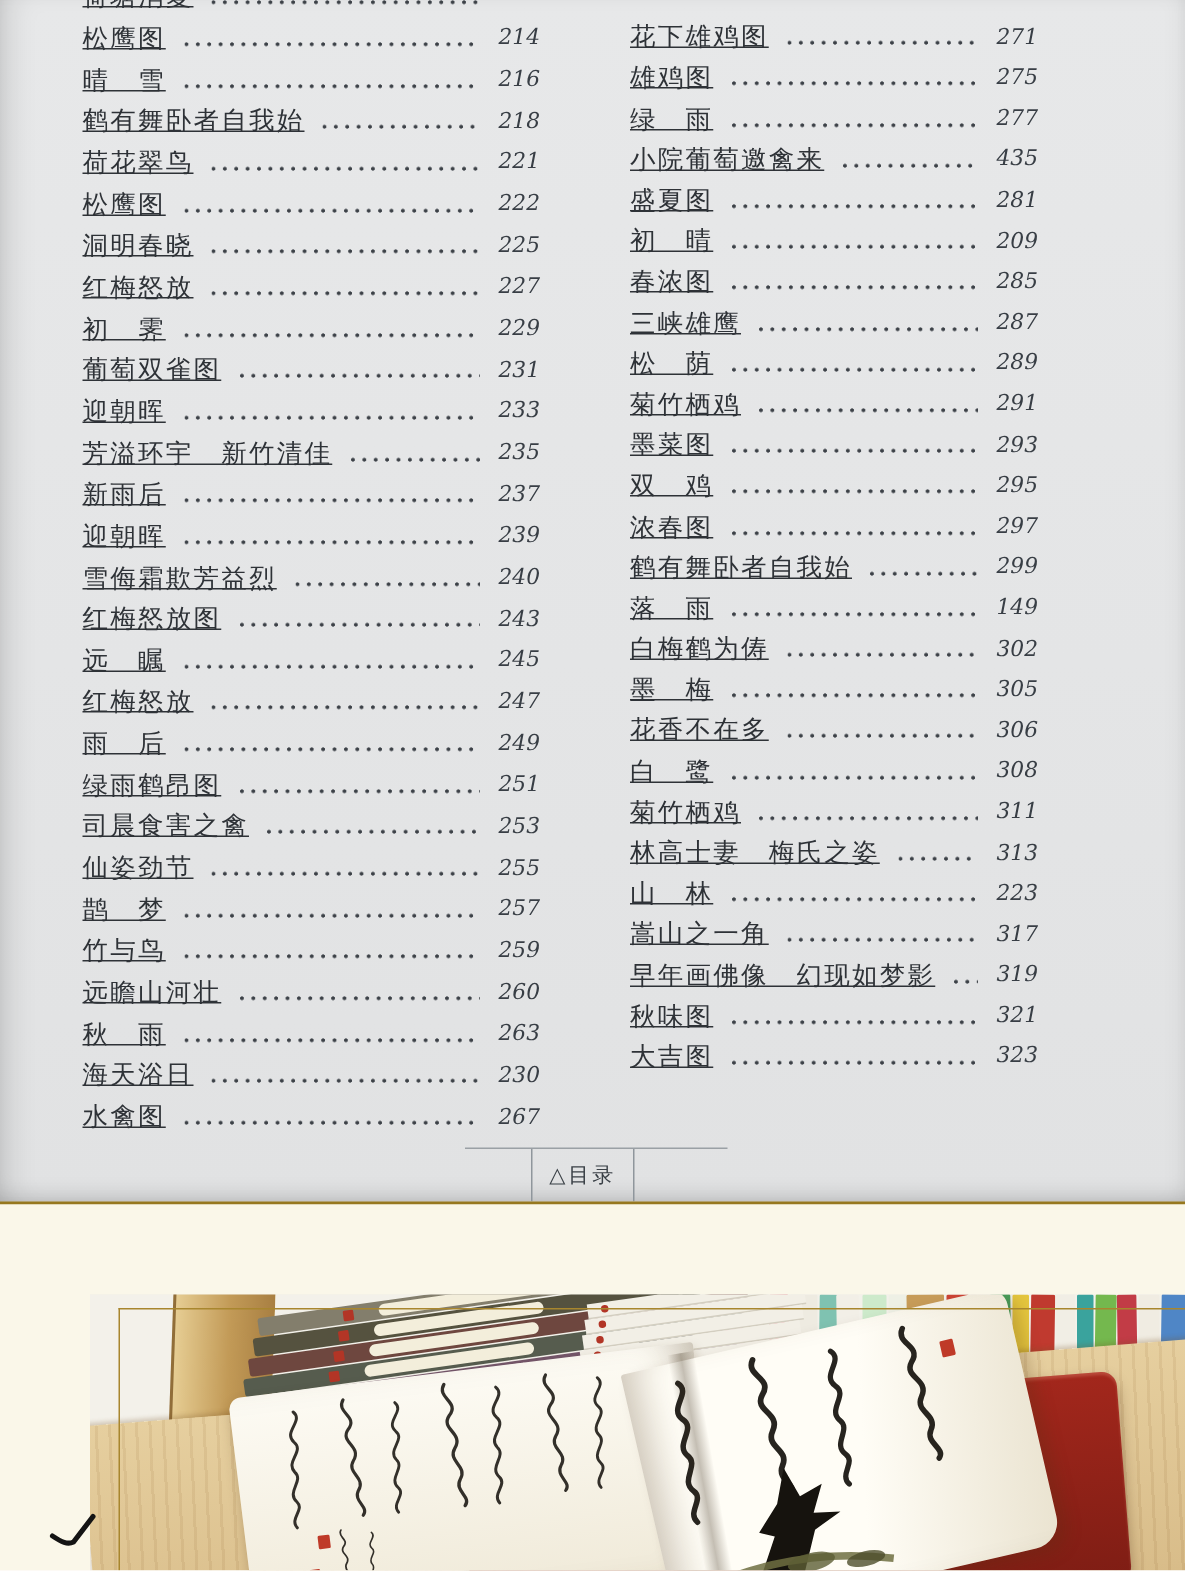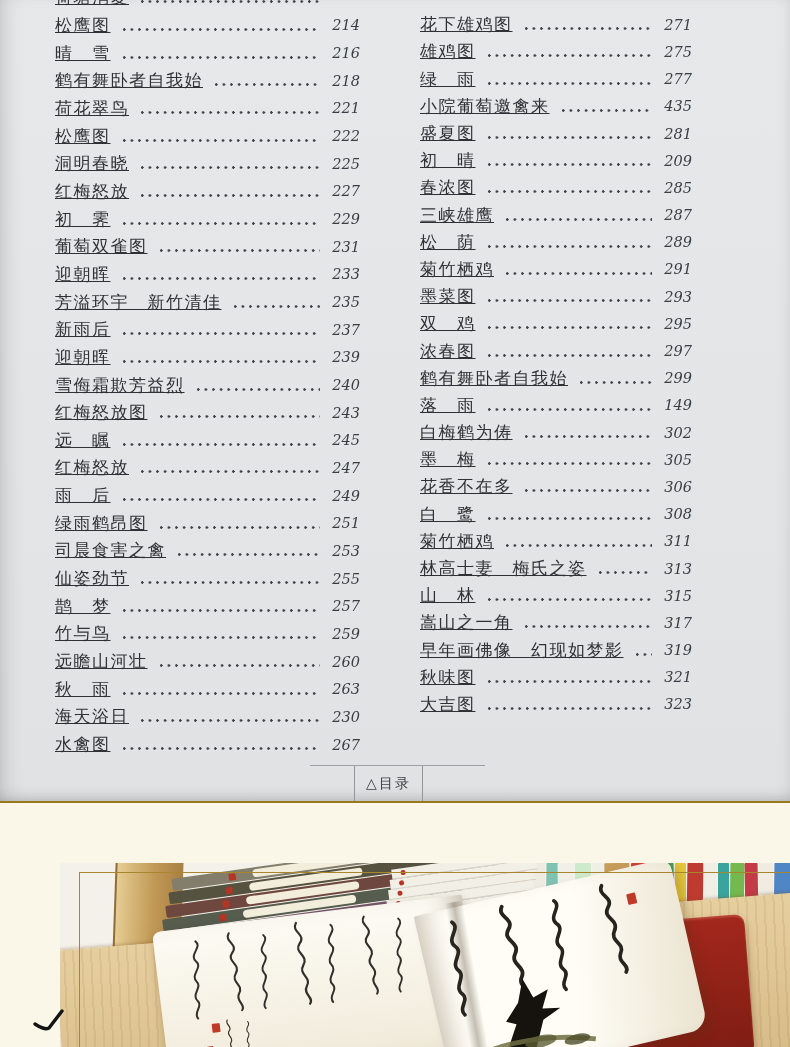--- a/index.html
+++ b/index.html
@@ -329,21 +329,21 @@
           <span class="pg">311</span>
         </div>
         <div class="toc-row">
           <span class="t">林高士妻　梅氏之姿</span>
           <span class="leader"></span>
           <span class="pg">313</span>
         </div>
         <div class="toc-row">
           <span class="t">山　林</span>
           <span class="leader"></span>
-          <span class="pg">315</span>
+          <span class="pg">223</span>
         </div>
         <div class="toc-row">
           <span class="t">嵩山之一角</span>
           <span class="leader"></span>
           <span class="pg">317</span>
         </div>
         <div class="toc-row">
           <span class="t">早年画佛像　幻现如梦影</span>
           <span class="leader"></span>
           <span class="pg">319</span>

